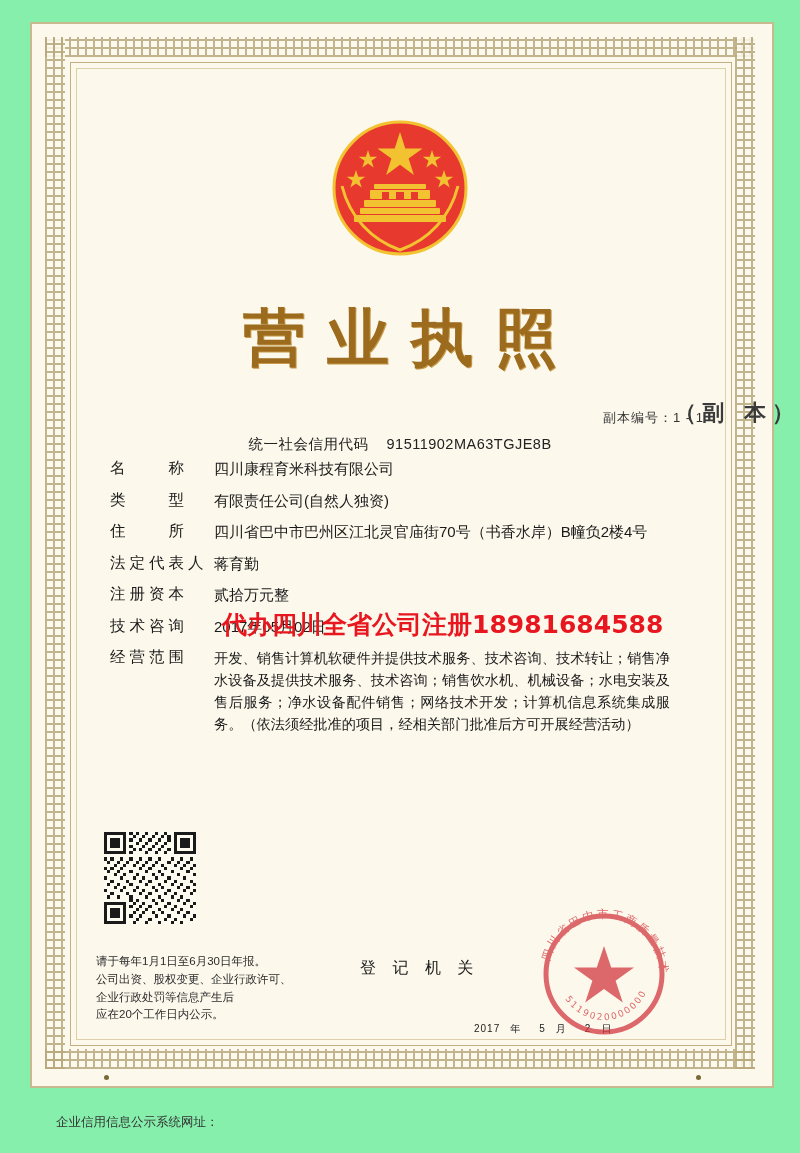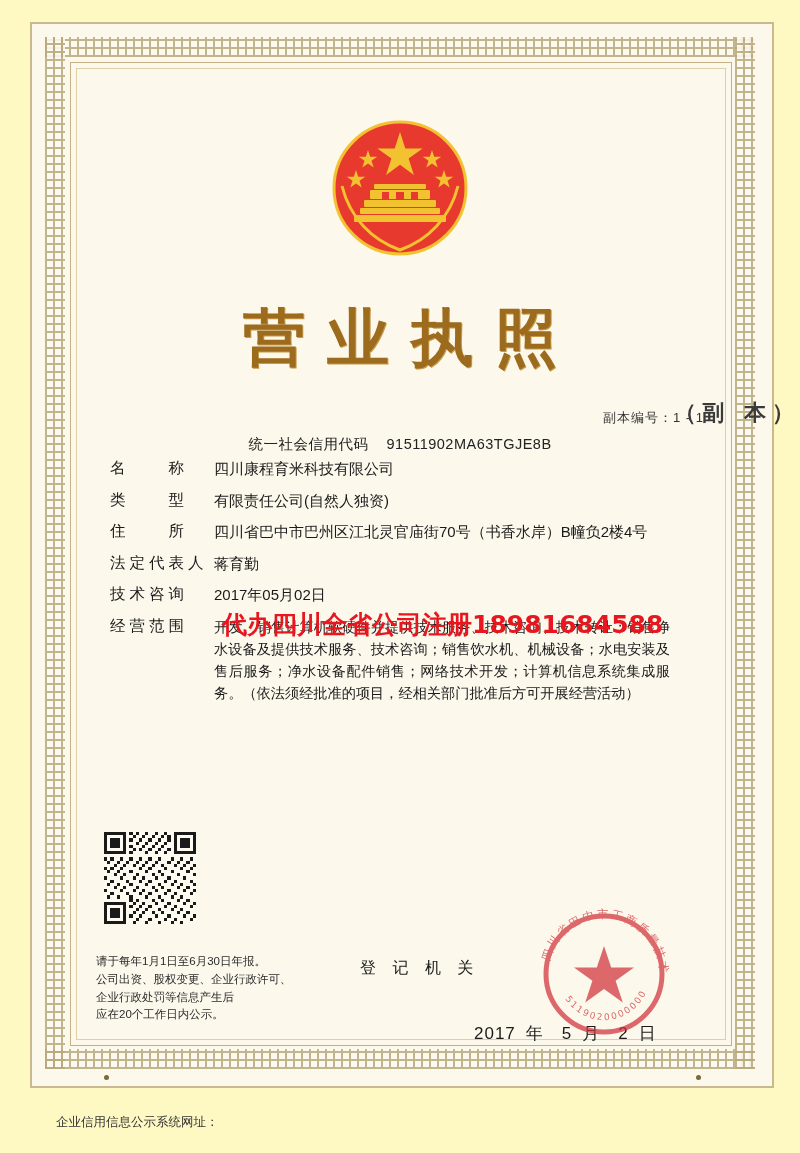--- a/index.html
+++ b/index.html
@@ -10,21 +10,21 @@
   body {
     width: 800px;
     height: 1153px;
     font-family: "Liberation Sans", sans-serif;
     position: relative;
     overflow: hidden;
   }
   .page {
     position: absolute;
     inset: 0;
-    background: #fef9c3;
+    background: #86efac;
   }
   
   .frame-outer {
     position: absolute;
     left: 30px;
     top: 22px;
     width: 740px;
     height: 1062px;
     border: 2px solid #c8b98e;
     background: #fcf8ec;
@@ -186,21 +186,21 @@
     top: 958px;
     width: 180px;
     font-size: 16px;
     letter-spacing: 6px;
     color: #1a1a1a;
   }
   .date-line {
     position: absolute;
     left: 470px;
     top: 1022px;
-    font-size: 17px;
+    font-size: 10px;
     color: #1a1a1a;
     letter-spacing: 1px;
   }
   .date-line span.num { margin: 0 4px; }
   .date-line span.unit { margin: 0 14px 0 6px; }
 
   
   .seal {
     position: absolute;
     left: 528px;
@@ -308,20 +308,24 @@
       <div class="label">类　　型</div>
       <div class="value">有限责任公司(自然人独资)</div>
     </div>
     <div class="row">
       <div class="label">住　　所</div>
       <div class="value">四川省巴中市巴州区江北灵官庙街70号（书香水岸）B幢负2楼4号</div>
     </div>
     <div class="row">
       <div class="label">法定代表人</div>
       <div class="value">蒋育勤</div>
+    </div>
+    <div class="row">
+      <div class="label">注册资本</div>
+      <div class="value">贰拾万元整</div>
     </div>
     <div class="row">
       <div class="label">技术咨询</div>
       <div class="value">2017年05月02日</div>
     </div>
     <div class="row scope">
       <div class="label">经营范围</div>
       <div class="value">开发、销售计算机软硬件并提供技术服务、技术咨询、技术转让；销售净水设备及提供技术服务、技术咨询；销售饮水机、机械设备；水电安装及售后服务；净水设备配件销售；网络技术开发；计算机信息系统集成服务。（依法须经批准的项目，经相关部门批准后方可开展经营活动）</div>
     </div>
   </div>

